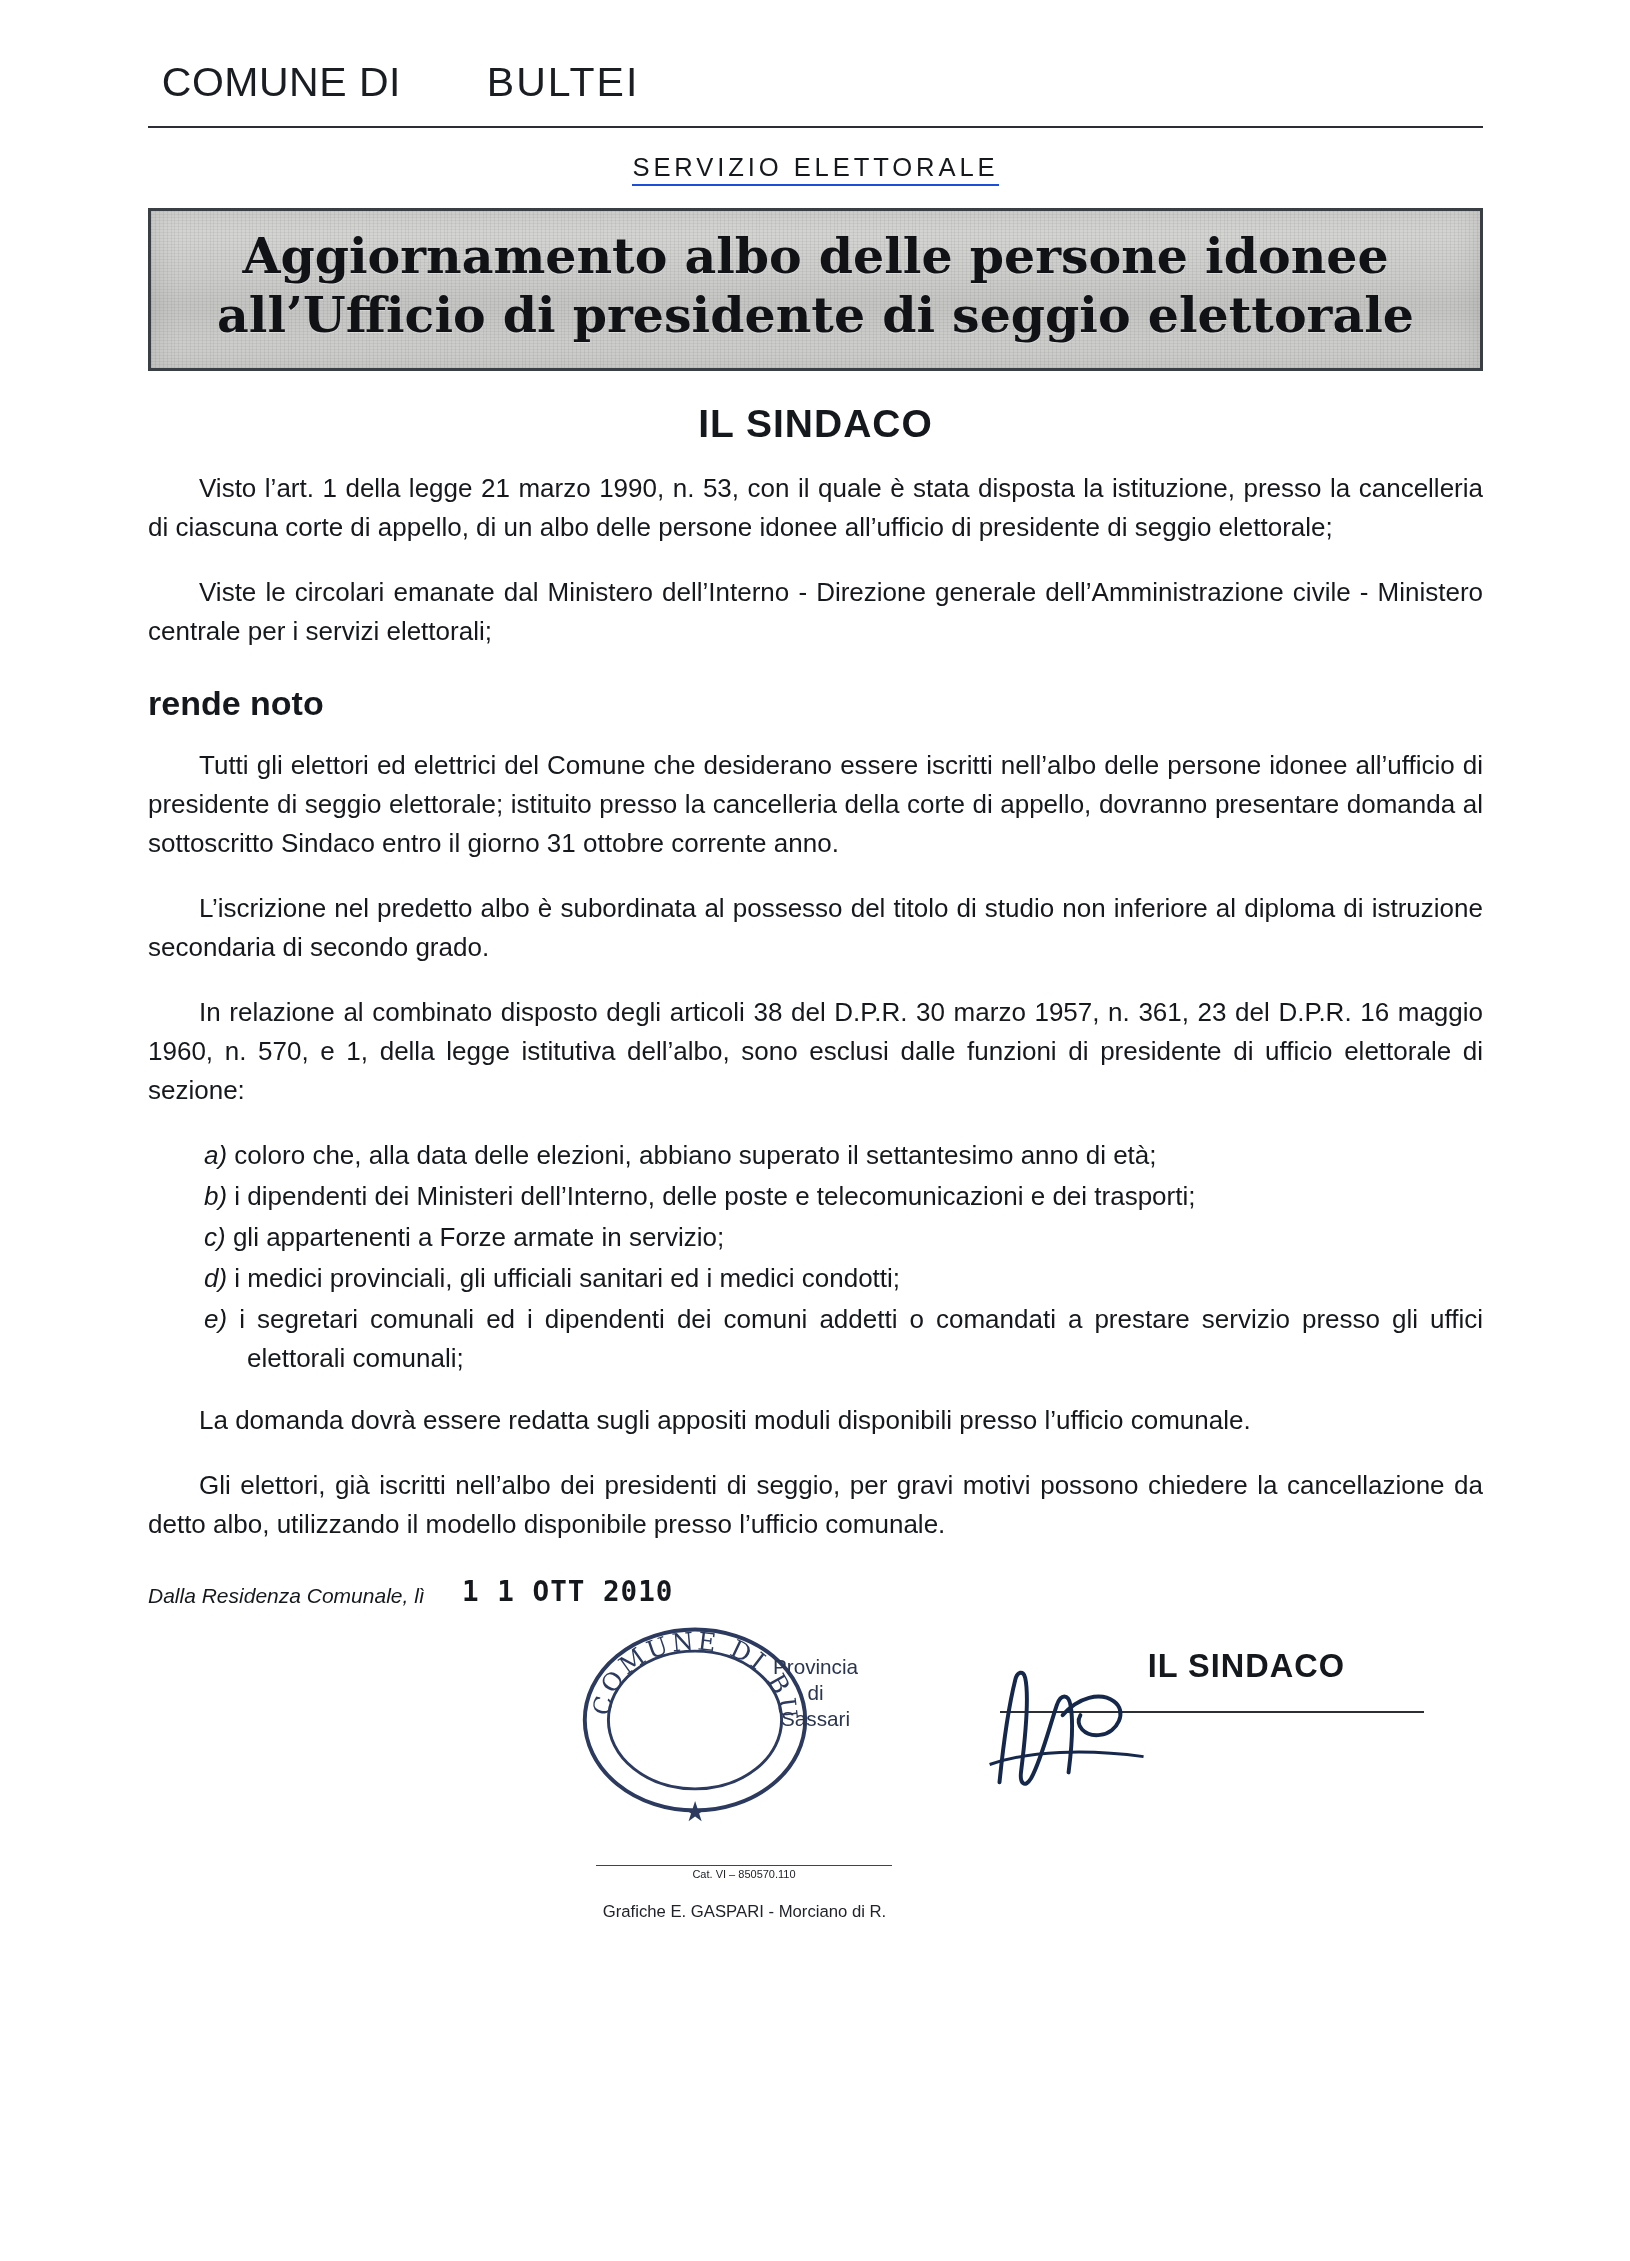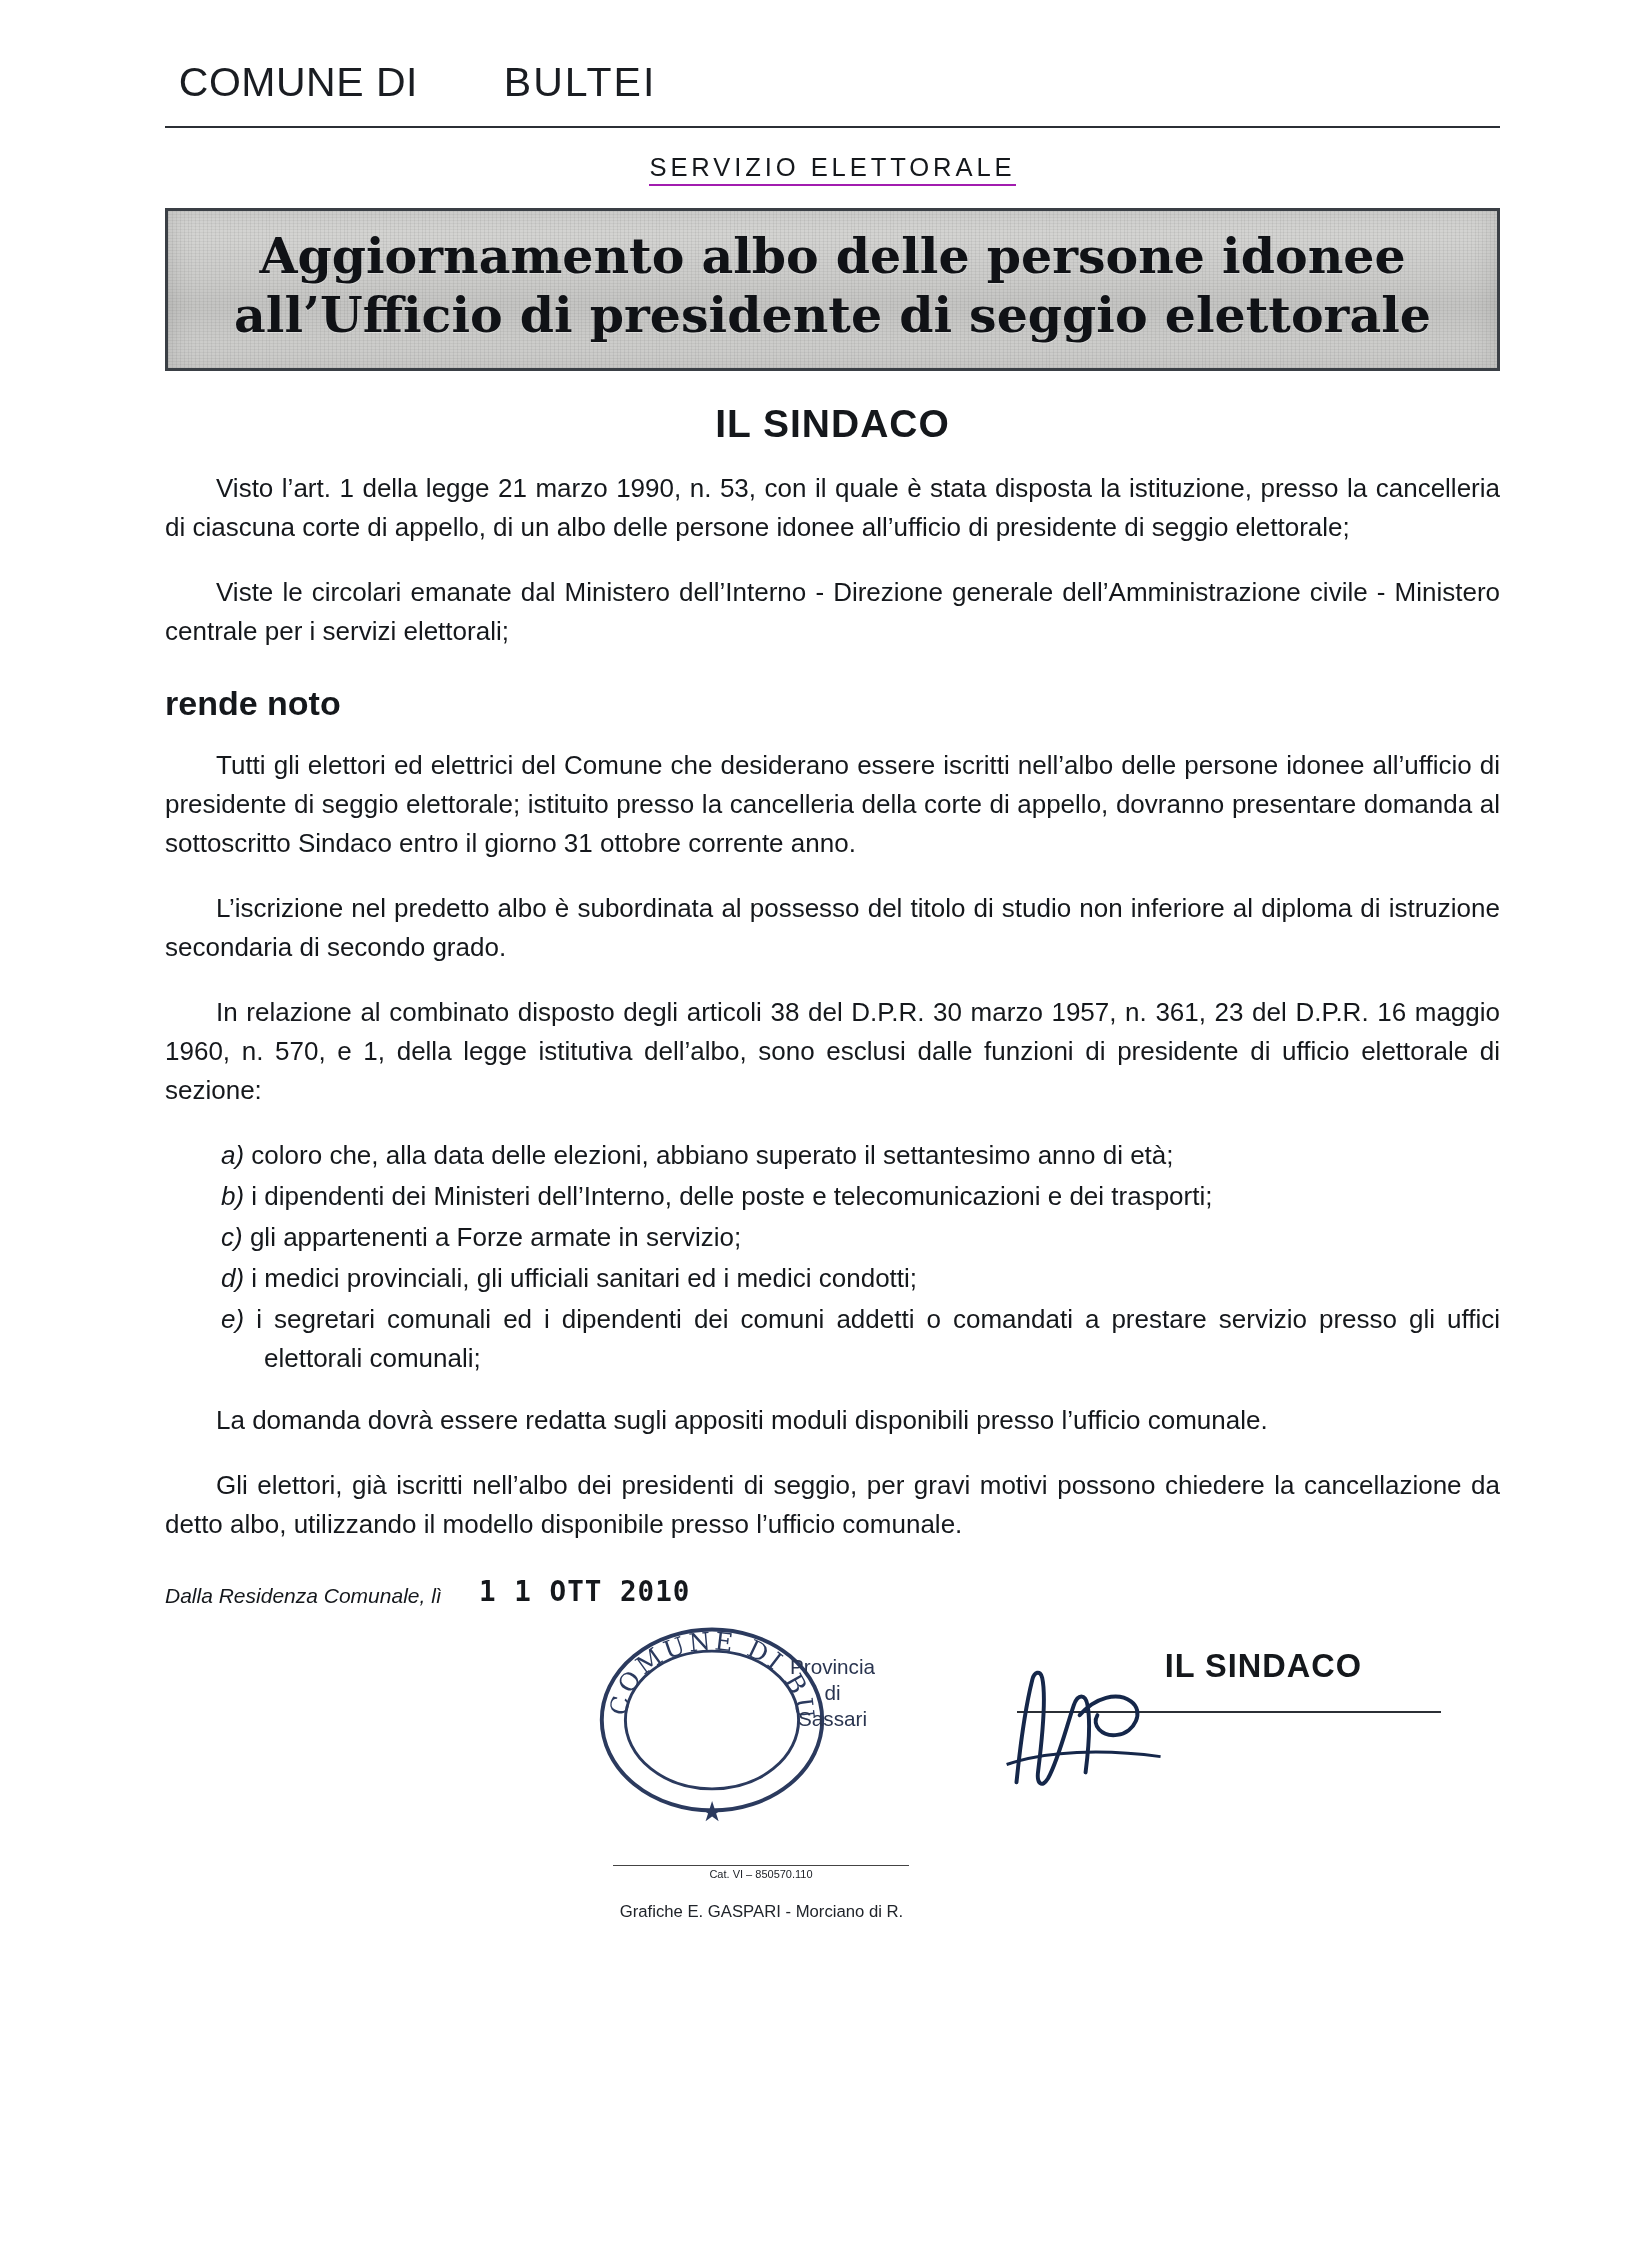--- a/index.html
+++ b/index.html
@@ -14,21 +14,21 @@
   .page {
     position: relative;
     width: 1630px;
     height: 2262px;
     margin: 0 auto;
     background: #ffffff;
     overflow: hidden;
   }
   .sheet {
     position: absolute;
-    left: 165px;
+    left: 148px;
     top: 59px;
     width: 1335px;
   }
 
   
   .header-row {
     display: flex;
     align-items: baseline;
     padding-left: 13.8px;
     font-size: 41px;
@@ -44,21 +44,21 @@
   }
 
   .service-line {
     text-align: center;
     margin-top: 25.6px;
     font-size: 25.6px;
     letter-spacing: 3.9px;
     color: #15181c;
   }
   .service-line span {
-    border-bottom: 2px solid #a21caf;
+    border-bottom: 2px solid #1d4ed8;
     padding-bottom: 3px;
   }
 
   
   .banner {
     margin-top: 25.6px;
     border: 3px solid #3a3f45;
     background:
       repeating-linear-gradient(0deg, rgba(0,0,0,0.045) 0px, rgba(0,0,0,0.045) 1px, rgba(255,255,255,0) 1px, rgba(255,255,255,0) 3px),
       repeating-linear-gradient(90deg, rgba(0,0,0,0.05) 0px, rgba(0,0,0,0.05) 1px, rgba(255,255,255,0) 1px, rgba(255,255,255,0) 3.9px),

